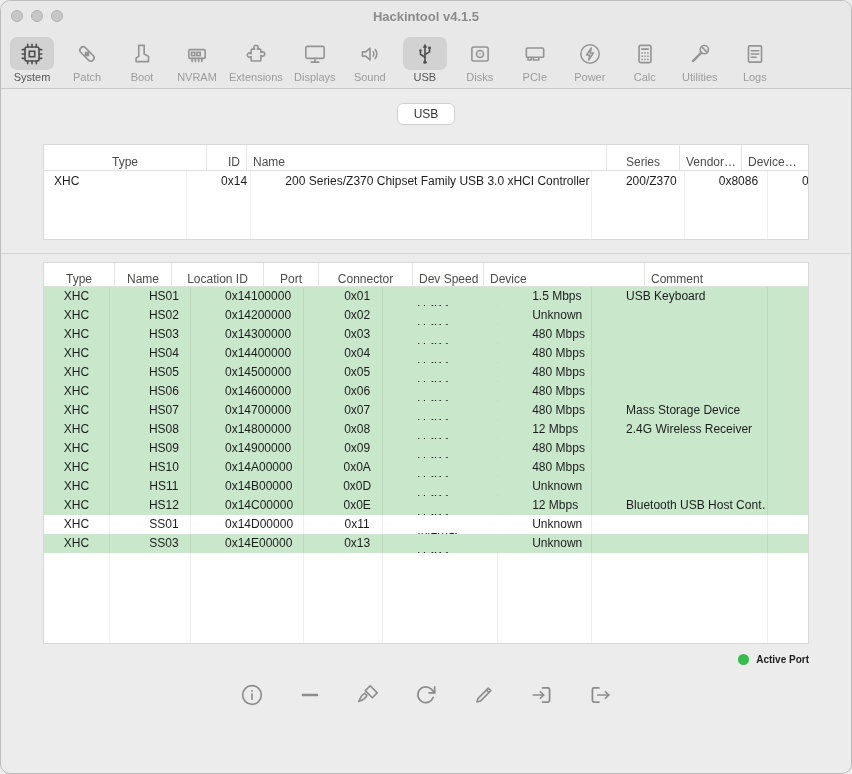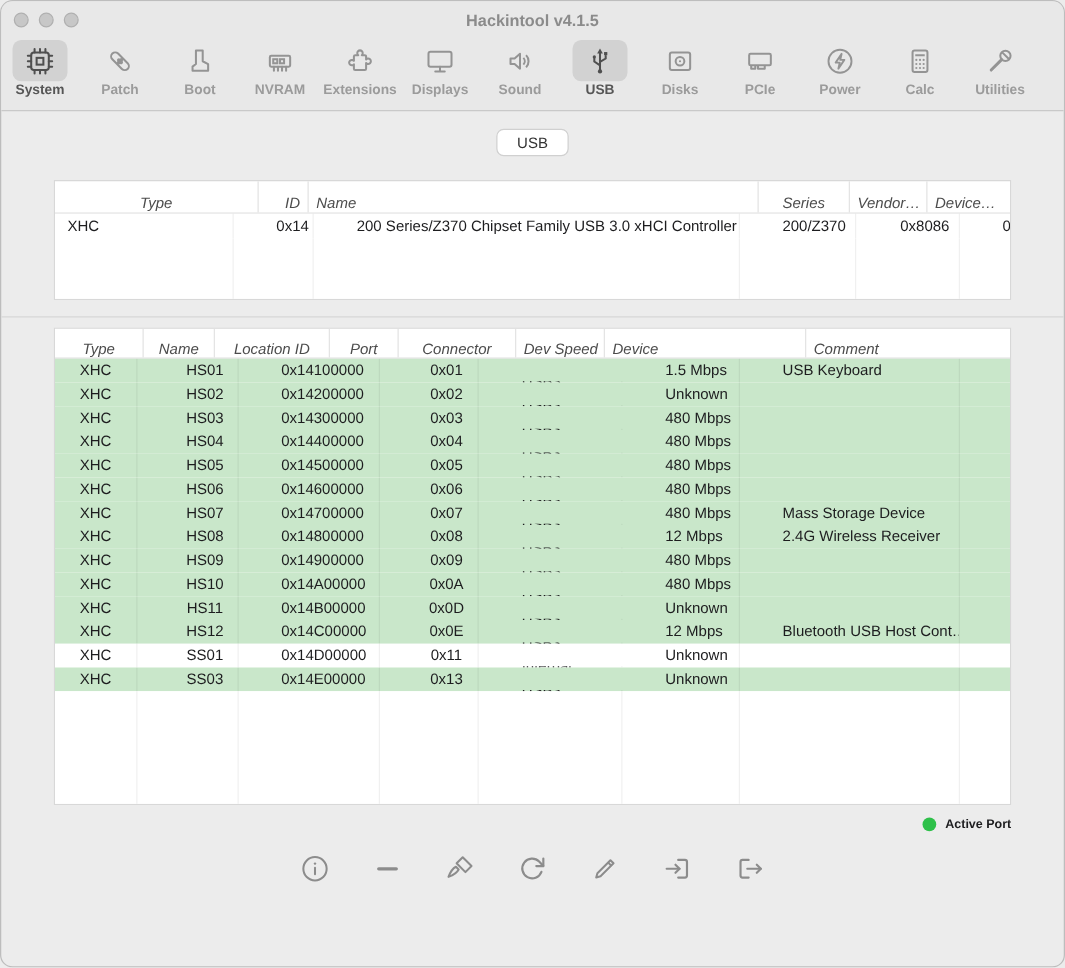--- a/index.html
+++ b/index.html
@@ -9,57 +9,57 @@
   .window { width:852px; height:774px; background:#ececec; border:1px solid #bdbdbd;
             border-radius:10px; overflow:hidden; position:relative; }
 
   
   .header-zone { background:#e8e8e8; border-bottom:1px solid #c9c9c9; }
   .titlebar { height:30px; display:flex; align-items:center; justify-content:center; position:relative; }
   .traffic { position:absolute; left:10px; top:9px; display:flex; gap:8px; }
   .light { width:12px; height:12px; border-radius:50%; background:#c7c7c7; border:1px solid #b0b0b0; }
   .title { font-size:13px; font-weight:700; color:#8b8b8b; }
 
-  .toolbar { display:flex; align-items:flex-start; padding:1px 0 5px 8px; gap:18px; height:57px;font-weight:bold; }
+  .toolbar { display:flex; align-items:flex-end; padding:1px 0 5px 8px; gap:9px; height:57px; }
   .tb-item { display:flex; flex-direction:column; align-items:center; gap:1px; min-width:46px; cursor:default; }
   .tb-icon { width:44px; height:33px; border-radius:7px; display:flex; align-items:center; justify-content:center; color:#949494; }
   .tb-item.selected .tb-icon { background:#d2d2d2; color:#4f4f4f; }
   .tb-label { font-size:11px; color:#9b9b9b; white-space:nowrap; }
   .tb-item.selected .tb-label { color:#565656; }
   .tb-icon svg { display:block; }
 
   
   .tab-pill { display:block; margin:14px auto 0; width:58px; height:22px; line-height:20px; text-align:center;
               background:#ffffff; border:1px solid #d0d0d0; border-radius:6px; font-size:12px; color:#333; }
 
   
   .dtable { background:#fff; border:1px solid #d8d8d8; margin:0 42px; display:flex; flex-direction:column; }
   .controller { margin-top:19px; height:96px; }
   .ports-table { margin-top:8px; height:382px; }
 
   .thead { display:flex; height:26px; line-height:25px; border-bottom:1px solid #e0e0e0;
            font-size:12px; color:#4c4c4c; flex:none; }
   .ports-table .thead { height:24px; line-height:23px; }
-  .hcell { border-right:1px solid #e4e4e4; padding:5px 6px; overflow:hidden; white-space:nowrap;font-style:italic; }
+  .hcell { border-right:1px solid #e4e4e4; padding:5px 6px; overflow:hidden; white-space:nowrap; }
   .thead .hcell:last-child { border-right:none; }
 
   .tbody { display:flex; flex-direction:column; flex:none; }
   .trow { display:flex; flex:none; height:20px; line-height:20px; font-size:12px; color:#1d1d1f; background:#fff;gap:28px; }
   .ports-table .trow { height:19px; line-height:19px; }
   .trow.activeRow { background:var(--row-green, #c9e7ca); }
   .tcell { border-right:1px solid rgba(0,0,0,0.06); padding:0 6px; overflow:hidden; white-space:nowrap; }
   .trow .tcell:last-child { border-right:none; }
   .trow.filler { flex:1; height:auto; }
 
   .ac { text-align:center; }
   .ar { text-align:right; }
   .pl10 { padding-left:10px; }
 
   
-  .ut-c0{width:163px;} .ut-c1{width:40px;} .ut-c2{width:360px;} .ut-c3{width:73px;} .ut-c4{width:62px;text-align:center;} .ut-c5{flex:1;}
+  .ut-c0{width:163px;} .ut-c1{width:40px;} .ut-c2{width:360px;} .ut-c3{width:73px;} .ut-c4{width:62px;} .ut-c5{flex:1;}
   
   .pt-c0{width:71px;} .pt-c1{width:57px;} .pt-c2{width:92px;} .pt-c3{width:55px;} .pt-c4{width:94px;}
   .pt-c5{width:71px;} .pt-c6{width:161px;} .pt-c7{flex:1;}
 
   .connector { display:flex; align-items:center; justify-content:space-between;margin-top:18px; }
   .connector svg { flex:none; margin-top:1px; }
 
   .section-title { margin:10px 0 0 42px; font-size:13px; font-weight:700; color:#1d1d1f; }
   .full-sep { margin-top:13px; border-top:1px solid #d6d6d6; }
 

